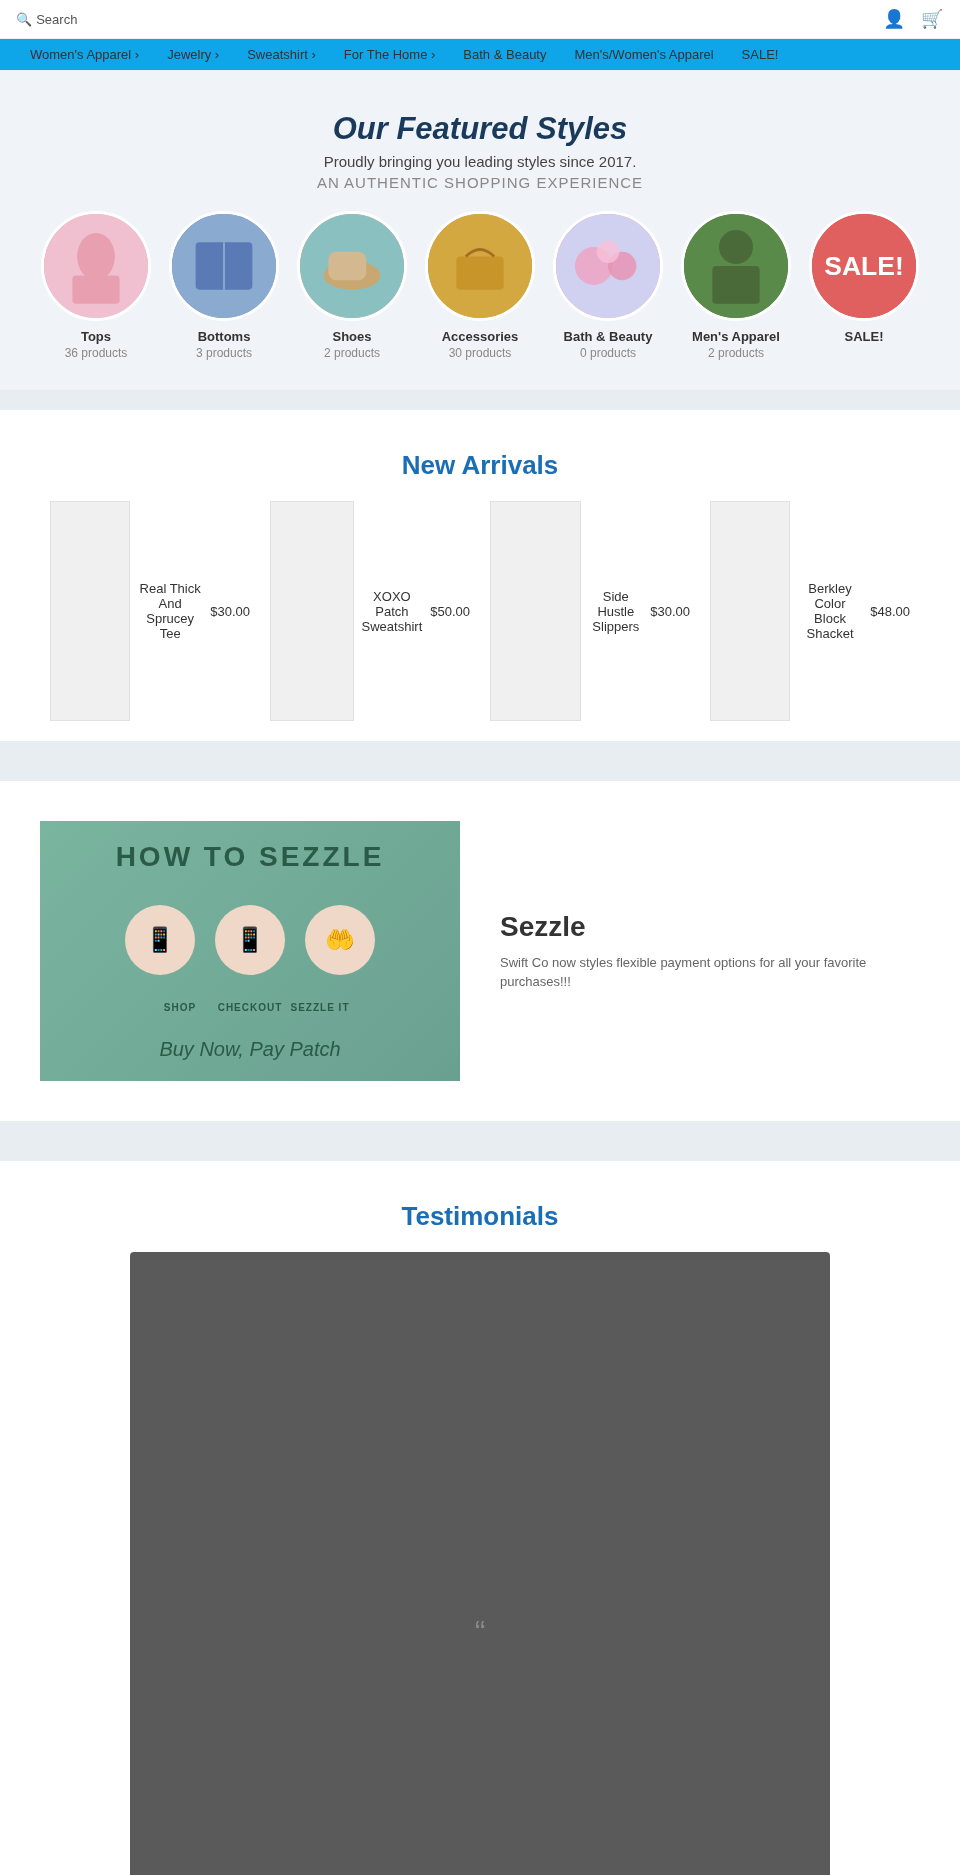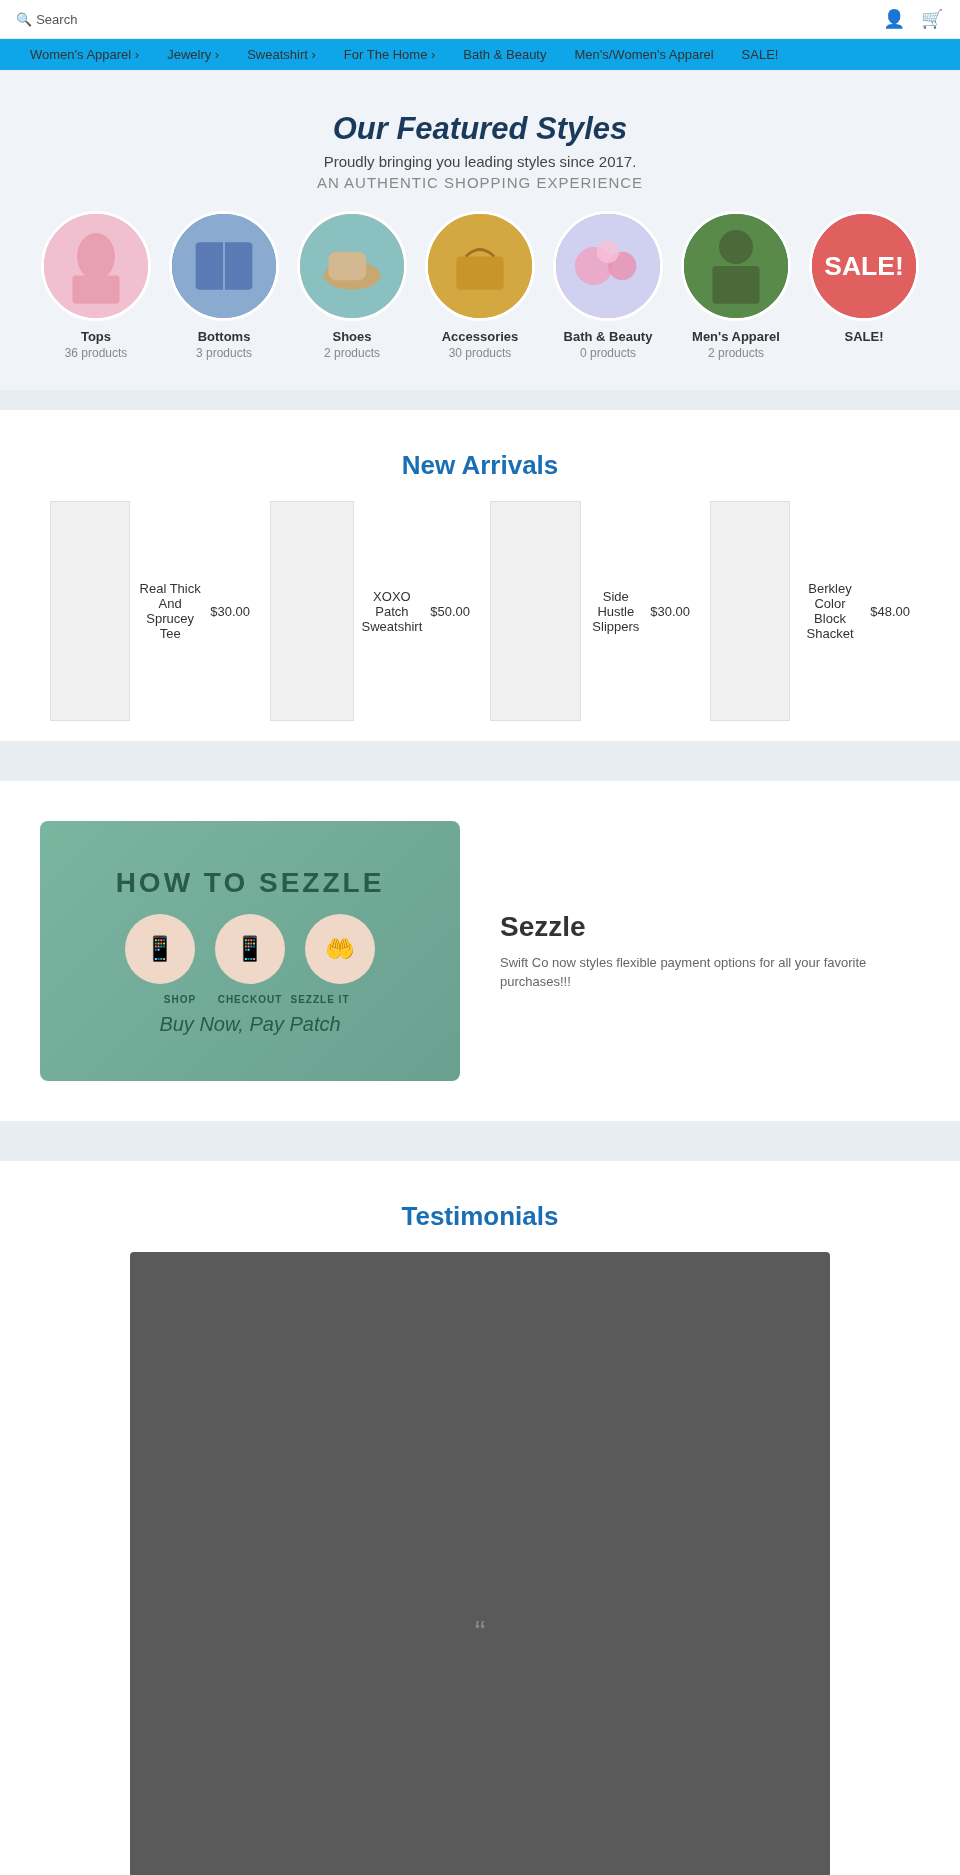--- a/index.html
+++ b/index.html
@@ -175,25 +175,25 @@
       align-items: center;
       gap: 40px;
       padding: 40px 40px;
       background: #fff;
     }
     .sezzle-image {
       width: 420px;
       height: 260px;
       background: linear-gradient(135deg, #7ab5a0, #6aa090);
       flex-shrink: 0;
-      border-radius: 8px;
+      border-radius: 0;
       display: flex;
       flex-direction: column;
       align-items: center;
-      justify-content: center;
+      justify-content: space-between;
       padding: 20px;
       position: relative;
       overflow: hidden;
     }
     .sezzle-how-title {
       font-size: 28px;
       font-weight: bold;
       color: #2a5a48;
       letter-spacing: 3px;
       text-align: center;

